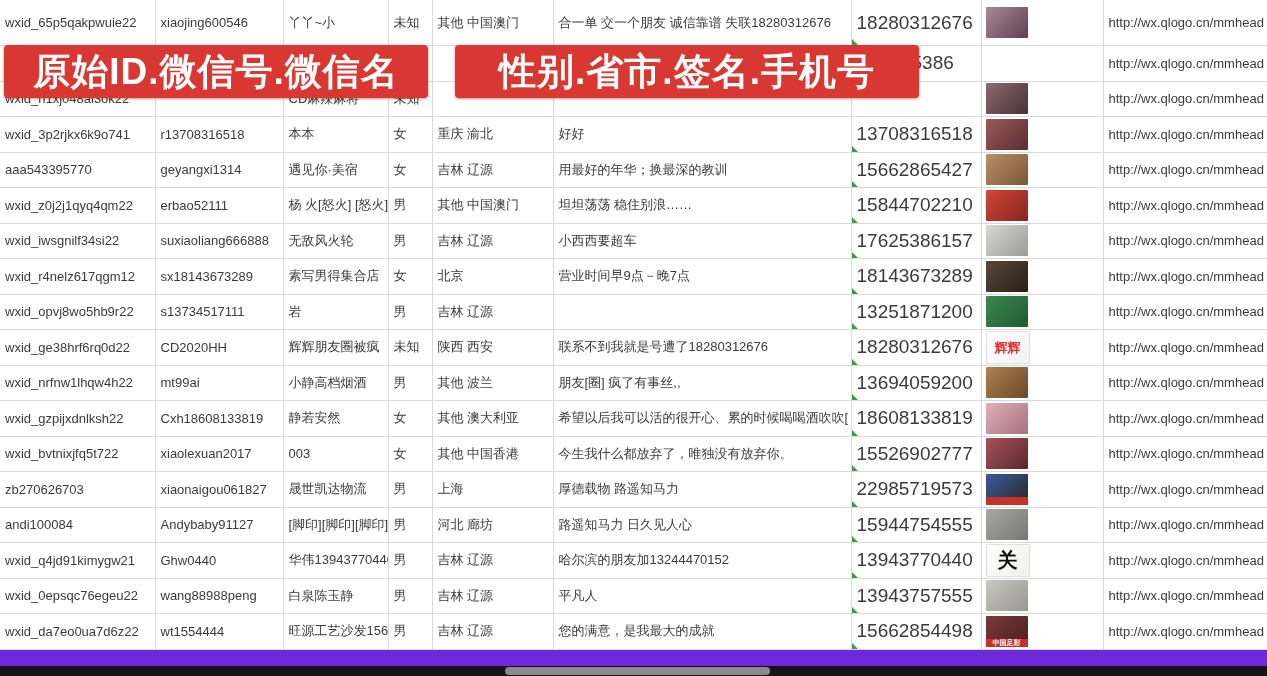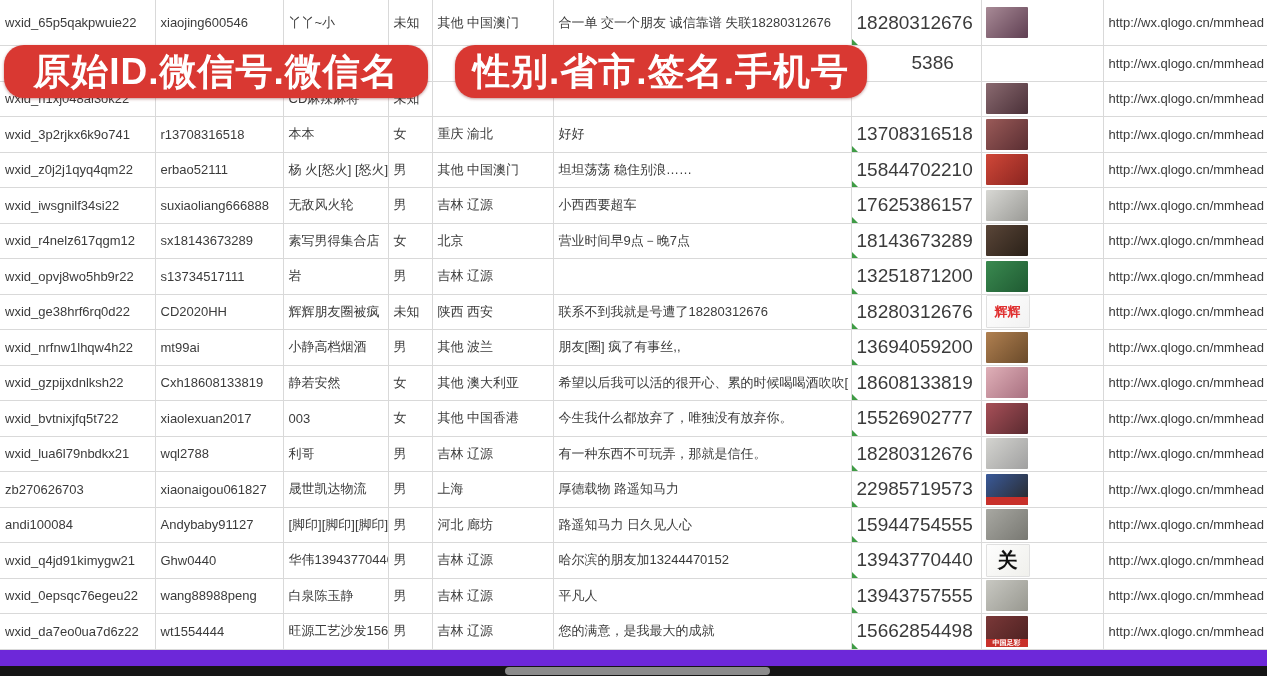--- a/index.html
+++ b/index.html
@@ -27,27 +27,27 @@
     position:relative;width:42px;height:31px;border-radius:1px;
     display:flex;align-items:center;justify-content:center;overflow:hidden;
   }
   .av-label{font-weight:bold;line-height:1;}
   .av-strip{
     position:absolute;left:0;right:0;bottom:0;height:8px;background:#c8302a;
     color:#fff;font-size:7px;line-height:8px;text-align:center;overflow:hidden;
     font-weight:bold;display:none;
   }
   .banner{
-    position:absolute;background:#d93832;color:#fff;border-radius:20px;
+    position:absolute;background:#d93832;color:#fff;border-radius:4px;
     font-weight:bold;font-size:37px;line-height:53px;text-align:center;
     letter-spacing:1px;box-shadow:0 1px 3px rgba(120,20,20,.45);
     white-space:nowrap;
   }
   .b1{left:4px;top:45px;width:424px;height:53px;}
-  .b2{left:455px;top:45px;width:412px;height:53px;}
+  .b2{left:455px;top:45px;width:464px;height:53px;}
   .b3{left:913px;top:46px;width:302px;height:53px;}
   .scroll-track{
     position:absolute;left:0;right:0;bottom:0;height:10px;background:#151515;
   }
   .scroll-thumb{
     position:absolute;left:505px;top:1px;width:265px;height:8px;
     background:#8b8b8b;border-radius:4px;
   }
 </style>
 </head>
@@ -123,20 +123,36 @@
       <td class="c-phone gm">13708316518</td>
       <td class="c-avatar">
         <div class="av" style="background: linear-gradient(135deg, rgb(154, 90, 88), rgb(90, 46, 50));">
           <span class="av-label"></span>
 
         </div>
       </td>
       <td class="c-link">http://wx.qlogo.cn/mmhead</td>
     </tr>
         <tr>
+      <td class="c-id">aaa543395770</td>
+      <td class="c-wx">geyangxi1314</td>
+      <td class="c-name">遇见你·美宿</td>
+      <td class="c-gender">女</td>
+      <td class="c-region">吉林 辽源</td>
+      <td class="c-sig">用最好的年华；换最深的教训</td>
+      <td class="c-phone gm">15662865427</td>
+      <td class="c-avatar">
+        <div class="av" style="background: linear-gradient(135deg, rgb(184, 144, 104), rgb(122, 86, 56));">
+          <span class="av-label"></span>
+
+        </div>
+      </td>
+      <td class="c-link">http://wx.qlogo.cn/mmhead</td>
+    </tr>
+        <tr>
       <td class="c-id">wxid_z0j2j1qyq4qm22</td>
       <td class="c-wx">erbao52111</td>
       <td class="c-name">杨 火[怒火] [怒火]</td>
       <td class="c-gender">男</td>
       <td class="c-region">其他 中国澳门</td>
       <td class="c-sig">坦坦荡荡 稳住别浪……</td>
       <td class="c-phone gm">15844702210</td>
       <td class="c-avatar">
         <div class="av" style="background: linear-gradient(135deg, rgb(208, 72, 56), rgb(138, 36, 32));">
           <span class="av-label"></span>
@@ -251,36 +267,20 @@
       <td class="c-phone gm">15526902777</td>
       <td class="c-avatar">
         <div class="av" style="background: linear-gradient(135deg, rgb(168, 80, 88), rgb(90, 42, 48));">
           <span class="av-label"></span>
 
         </div>
       </td>
       <td class="c-link">http://wx.qlogo.cn/mmhead</td>
     </tr>
         <tr>
-      <td class="c-id">wxid_lua6l79nbdkx21</td>
-      <td class="c-wx">wql2788</td>
-      <td class="c-name">利哥</td>
-      <td class="c-gender">男</td>
-      <td class="c-region">吉林 辽源</td>
-      <td class="c-sig">有一种东西不可玩弄，那就是信任。</td>
-      <td class="c-phone gm">18280312676</td>
-      <td class="c-avatar">
-        <div class="av" style="background: linear-gradient(135deg, rgb(212, 212, 208), rgb(160, 160, 160));">
-          <span class="av-label"></span>
-
-        </div>
-      </td>
-      <td class="c-link">http://wx.qlogo.cn/mmhead</td>
-    </tr>
-        <tr>
       <td class="c-id">zb270626703</td>
       <td class="c-wx">xiaonaigou061827</td>
       <td class="c-name">晟世凯达物流</td>
       <td class="c-gender">男</td>
       <td class="c-region">上海</td>
       <td class="c-sig">厚德载物 路遥知马力</td>
       <td class="c-phone gm">22985719573</td>
       <td class="c-avatar">
         <div class="av" style="background: linear-gradient(135deg, rgb(58, 90, 154), rgb(40, 40, 40));">
           <span class="av-label"></span>

